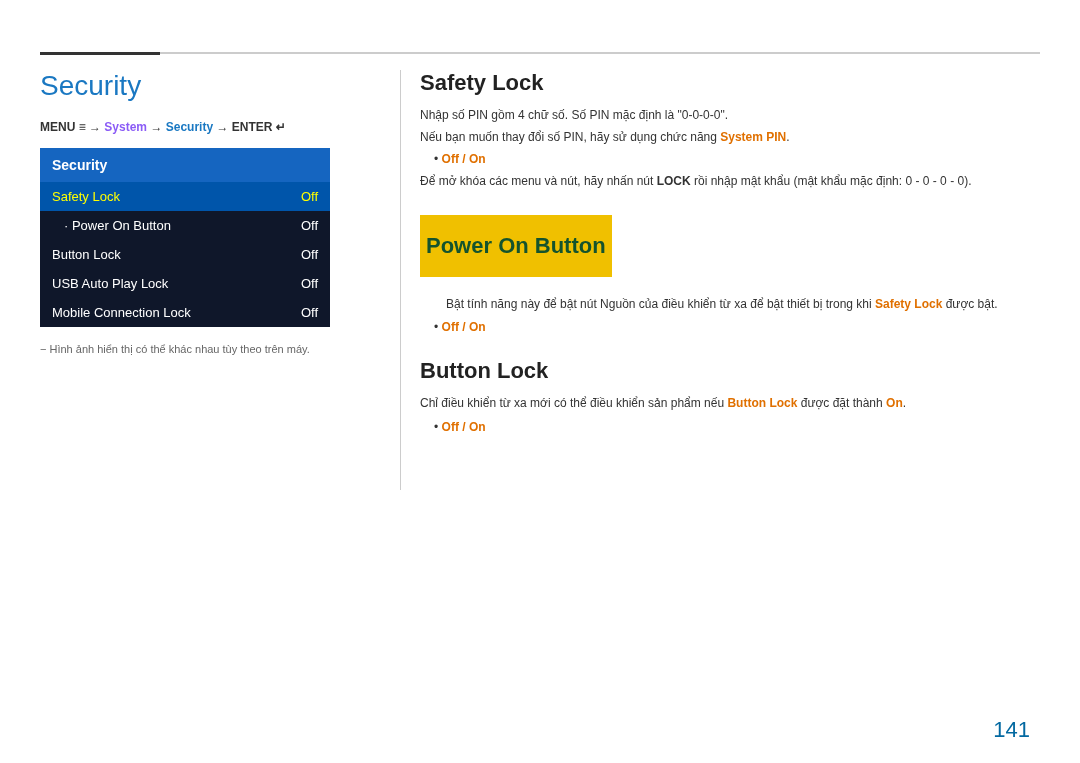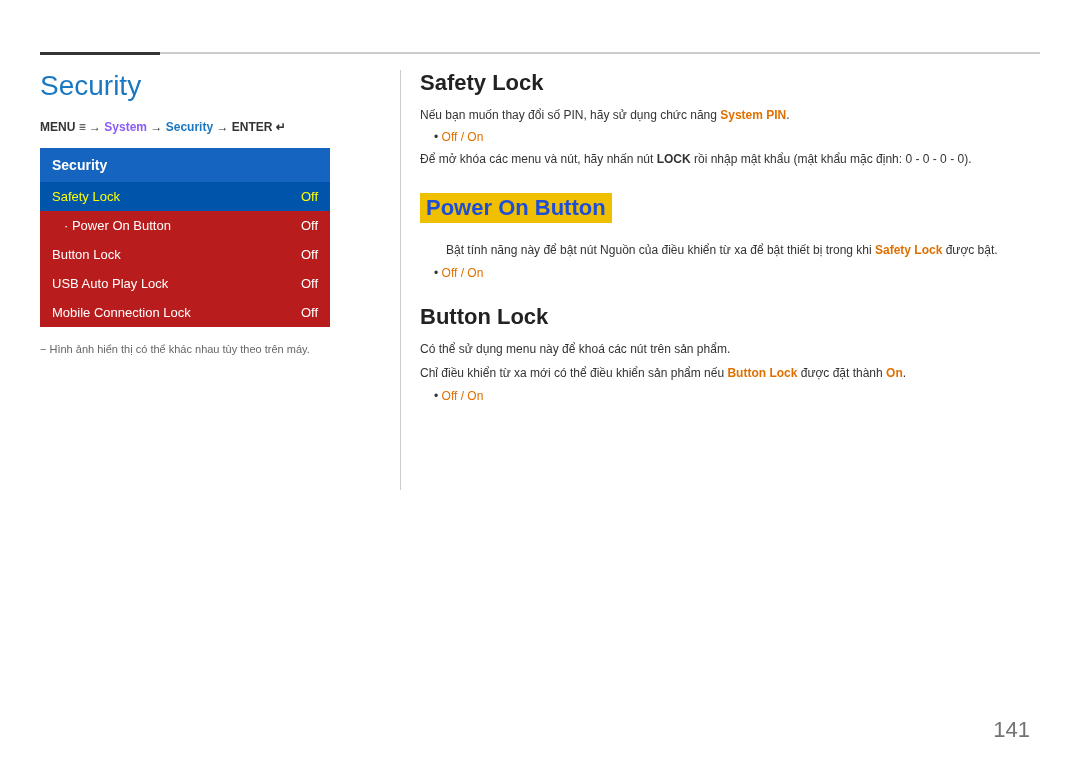--- a/index.html
+++ b/index.html
@@ -61,21 +61,21 @@
       width: 290px;
     }
 
     .menu-item {
       display: flex;
       justify-content: space-between;
       align-items: center;
       padding: 7px 12px;
       font-size: 13px;
       color: #ffffff;
-      background: #b91c1c;
+      background: #0f172a;
     }
 
     .menu-item.selected {
       background: #0055aa;
       color: #ffff00;
     }
 
     .menu-item .item-label { }
     .menu-item .item-value { }
 
@@ -102,23 +102,23 @@
 
     .section-heading {
       font-size: 22px;
       color: #222;
       font-weight: bold;
       margin-bottom: 10px;
     }
 
     .section-heading.highlighted {
       background: #f0c000;
-      color: #1d4ed8;
+      color: #14532d;
       display: inline-block;
-      padding: 2px 6px;
+      padding: 18px 6px;
     }
 
     .desc-text {
       font-size: 12px;
       color: #333;
       margin-bottom: 4px;
       line-height: 1.5;
     }
 
     .desc-text .orange { color: #e07000; font-weight: bold; }
@@ -126,21 +126,21 @@
     .bullet-item {
       font-size: 12px;
       color: #333;
       margin: 6px 0 6px 14px;
     }
 
     .bullet-item::before {
       content: "• ";
     }
 
-    .bullet-item .orange { color: #e07000; font-weight: normal; }
+    .bullet-item .orange { color: #e07000; font-weight: bold; }
 
     .section-desc {
       font-size: 12px;
       color: #333;
       line-height: 1.6;
       margin-bottom: 4px;
     }
 
     .section-desc .orange { color: #e07000; font-weight: bold; }
 
@@ -153,21 +153,21 @@
     .button-lock-section {
       margin-bottom: 24px;
     }
 
     
     .page-number {
       position: absolute;
       bottom: 20px;
       right: 50px;
       font-size: 22px;
-      color: #737373;
+      color: #0369a1;
     }
 
     .divider-line {
       position: absolute;
       top: 70px;
       left: 400px;
       width: 1px;
       height: 420px;
       background: #cccccc;
     }
@@ -226,20 +226,23 @@
 </div>
 
 <div class="divider-line"></div>
 
 <div class="right-panel">
 
   <div class="safety-lock-section">
     <h2 class="section-heading">Safety Lock</h2>
 
     <p class="desc-text">
+      <span>Nhập số PIN gồm 4 chữ số. Số PIN mặc định là "0-0-0-0".</span>
+    </p>
+    <p class="desc-text">
       Nếu bạn muốn thay đổi số PIN, hãy sử dụng chức năng <span class="orange">System PIN</span>.
     </p>
 
     <div class="bullet-item">
       <span class="orange">Off / On</span>
     </div>
 
     <p class="section-desc">
       Để mở khóa các menu và nút, hãy nhấn nút <strong>LOCK</strong> rồi nhập mật khẩu (mật khẩu mặc định: 0 - 0 - 0 - 0).
     </p>
@@ -254,23 +257,20 @@
 
     <div class="bullet-item">
       <span class="orange">Off / On</span>
     </div>
   </div>
 
   <div class="button-lock-section">
     <h2 class="section-heading">Button Lock</h2>
 
     <p class="section-desc">
-      Có thể sử dụng menu này để khoá các nút trên sản phẩm.
-    </p>
-    <p class="section-desc">
       Chỉ điều khiển từ xa mới có thể điều khiển sản phẩm nếu <span class="orange">Button Lock</span> được đặt thành <span class="orange">On</span>.
     </p>
 
     <div class="bullet-item">
       <span class="orange">Off / On</span>
     </div>
   </div>
 
 </div>
 

